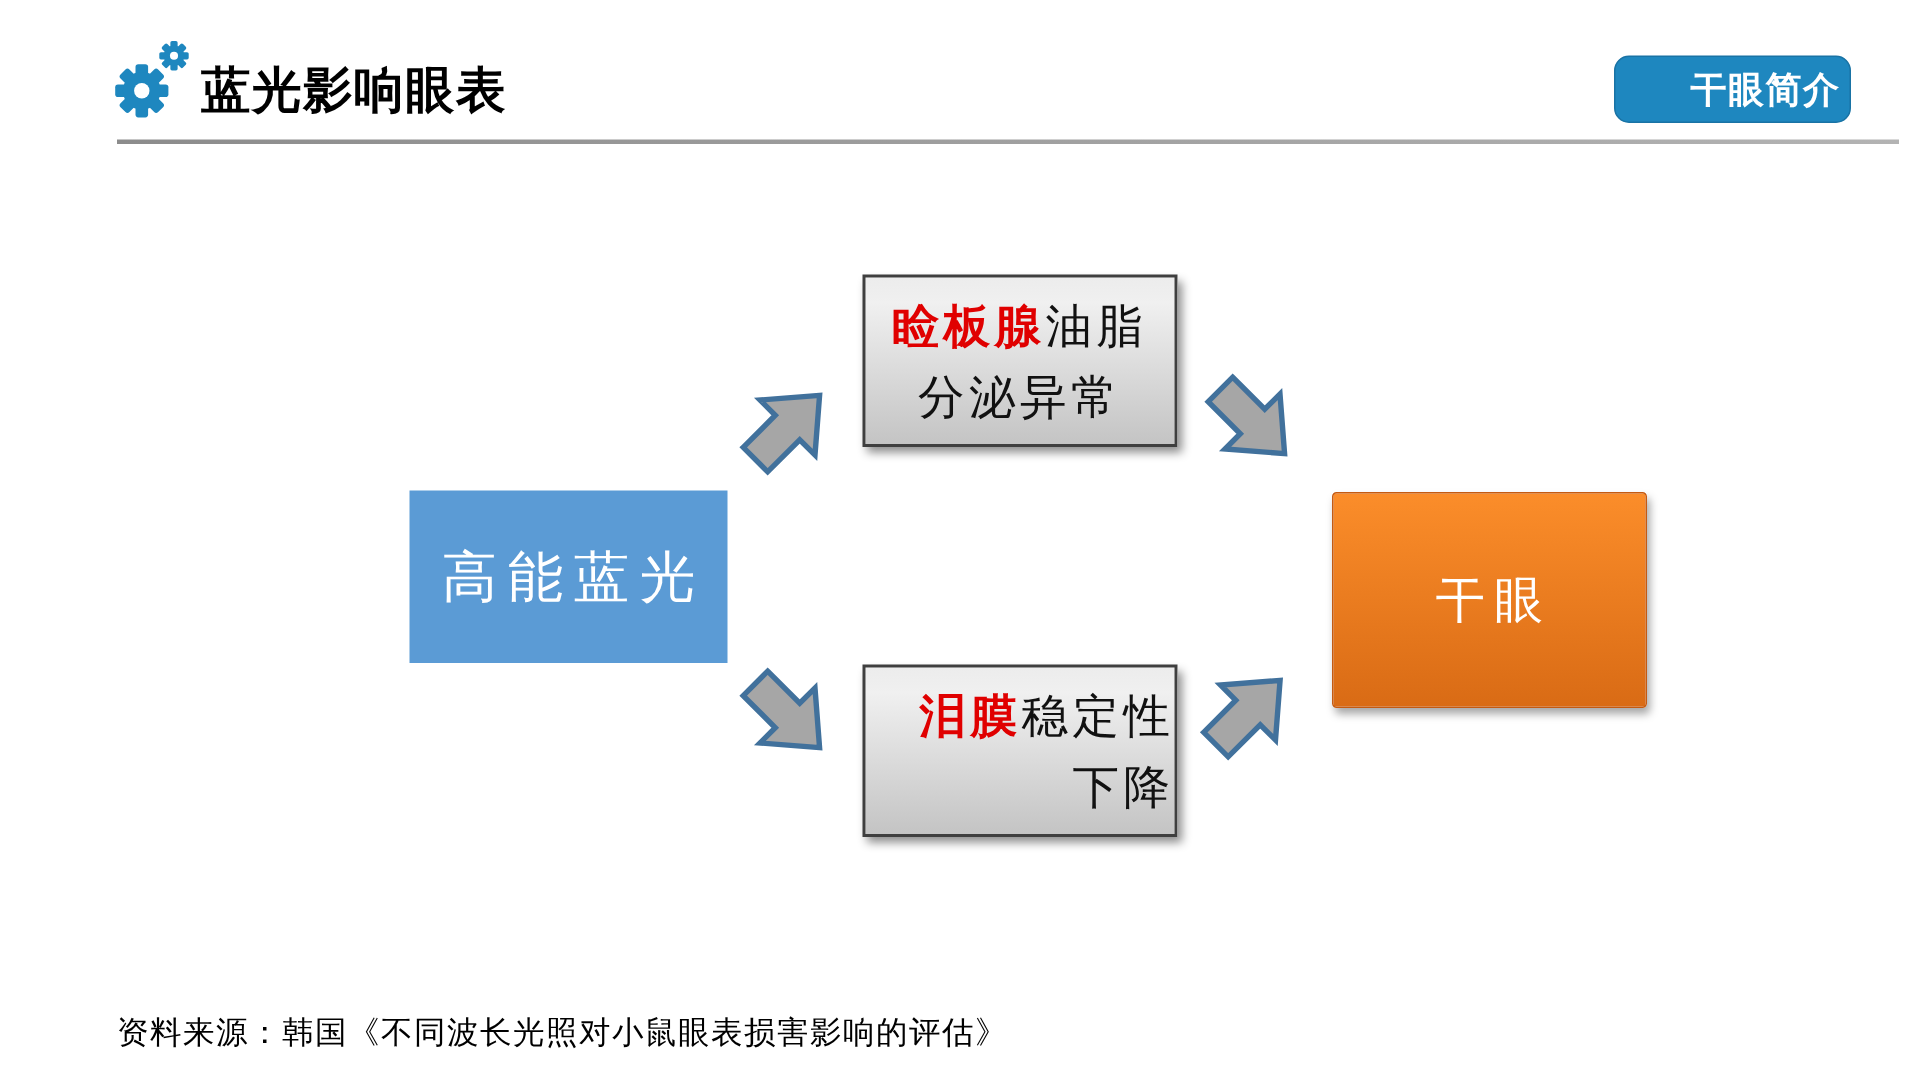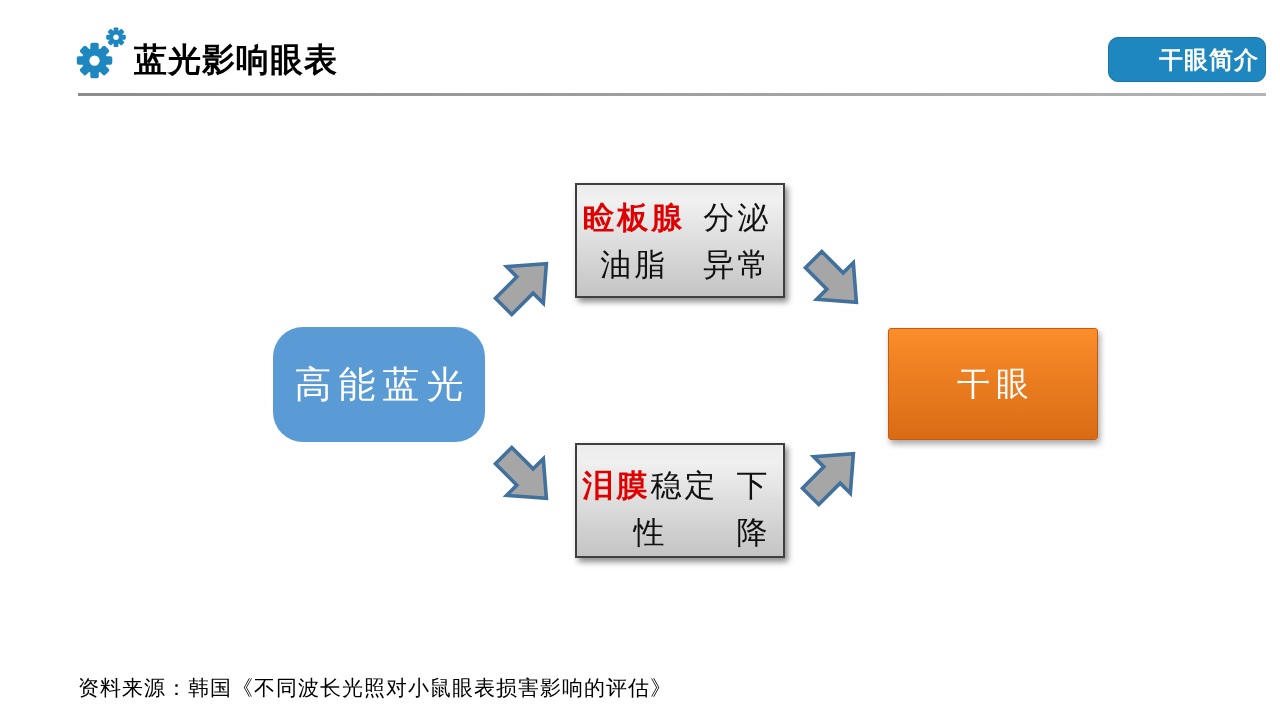--- a/index.html
+++ b/index.html
@@ -11,34 +11,34 @@
   }
   *{margin:0;padding:0;box-sizing:border-box;}
   html,body{width:1280px;height:720px;}
   body{font-family:"Liberation Sans",sans-serif;background:#ffffff;overflow:hidden;}
   .slide{position:relative;width:1280px;height:720px;background:#ffffff;margin-left:40px;}
 
   
   .gear-wrap{position:absolute;left:34px;top:26px;width:56px;height:56px;}
   .slide-title{position:absolute;left:94px;top:38px;font-size:33px;font-weight:bold;
     color:#000;letter-spacing:1px;font-family:"Liberation Sans",sans-serif;}
-  .nav-badge{position:absolute;left:1068px;top:37px;width:158px;height:45px;
+  .nav-badge{position:absolute;left:1036px;top:37px;width:158px;height:45px;
     background:var(--accent-blue);border:1px solid #1973A5;border-radius:10px;
     color:#fff;font-size:24px;font-weight:bold;display:flex;align-items:center;
     justify-content:center;letter-spacing:1px;cursor:pointer;padding-left:44px;}
   .divider{position:absolute;left:38px;top:93px;width:1188px;height:3px;
     background:linear-gradient(90deg,#8c8c8c,#b3b3b3);}
 
   
-  .box{position:absolute;display:flex;flex-direction:row;align-items:center;
+  .box{position:absolute;display:flex;flex-direction:column;align-items:center;
     justify-content:center;text-align:center;}
   .box-blue{left:233px;top:327px;width:212px;height:115px;background:var(--box-blue);
     color:#fff;font-family:"Liberation Serif","DejaVu Serif",serif;
-    font-size:37px;letter-spacing:7px;text-indent:7px;border-radius:30px;}
-  .box-orange{left:848px;top:328px;width:210px;height:112px;
+    font-size:37px;letter-spacing:7px;text-indent:7px;}
+  .box-orange{left:848px;top:328px;width:210px;height:144px;
     background:linear-gradient(180deg,var(--orange-top),var(--orange-bottom));
     border:1px solid var(--orange-border);border-radius:3px;
     box-shadow:2px 4px 6px rgba(0,0,0,0.35);
     color:#fff;font-family:"Liberation Serif","DejaVu Serif",serif;
     font-size:33px;letter-spacing:6px;text-indent:6px;}
   .box-gray{width:210px;height:115px;
     background:linear-gradient(180deg,var(--gray-top) 0%,#f0f0f0 15%,var(--gray-bottom) 100%);
     border:2px solid var(--gray-border);
     box-shadow:3px 4px 6px rgba(0,0,0,0.45);
     color:#111;font-family:"Liberation Serif","DejaVu Serif",serif;

